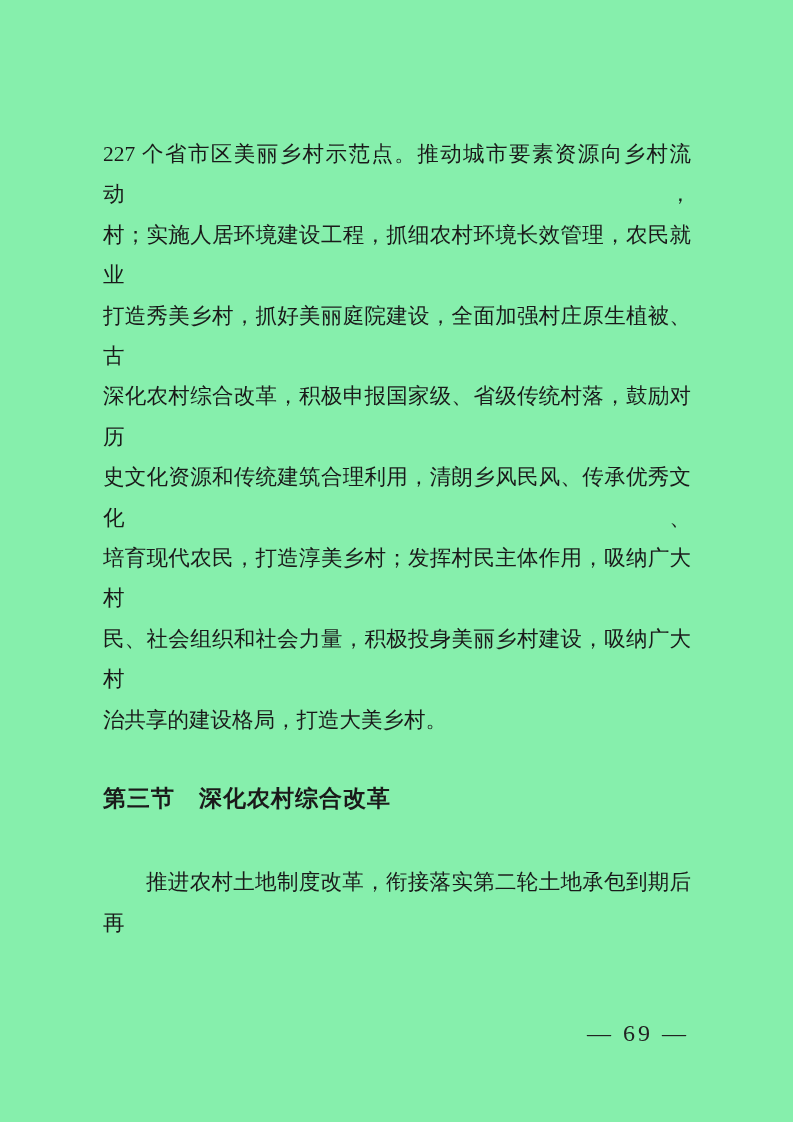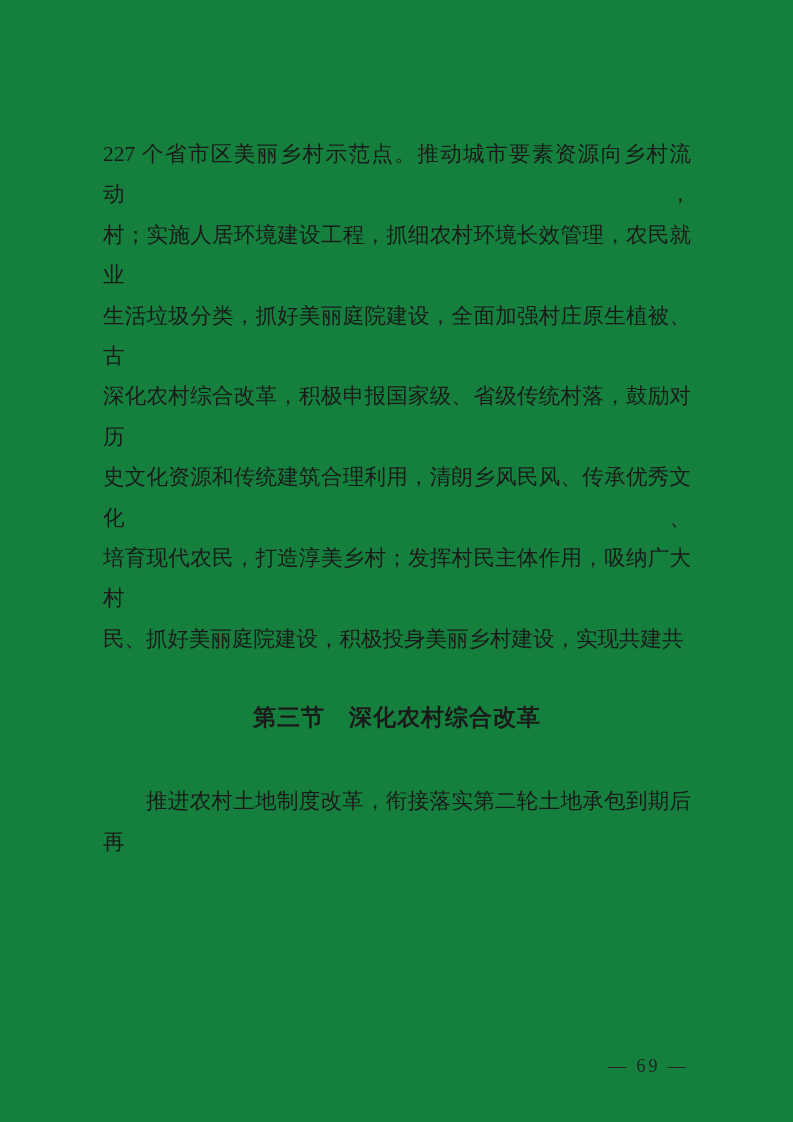--- a/index.html
+++ b/index.html
@@ -4,21 +4,21 @@
 <style>
   html, body {
     margin: 0;
     padding: 0;
     background: #ffffff;
   }
   .page {
     position: relative;
     width: 793px;
     height: 1122px;
-    background: #15803d;
+    background: #86efac;
     color: #1a1a1a;
     overflow: hidden;
   }
   .content {
     position: absolute;
     left: 103px;
     top: 134px;
     width: 588px;
   }
   .para {
@@ -38,53 +38,53 @@
   }
   
   .indent-first .line:first-child {
     text-indent: 2em;
   }
   .heading {
     font-family: "Liberation Sans", "DejaVu Sans", sans-serif;
     font-weight: 700;
     font-size: 23px;
     line-height: 28px;
-    text-align: center;
+    text-align: left;
     letter-spacing: 1px;
     margin: 44px 0 0 0;
   }
   .para2 {
     margin-top: 50px;
   }
   .page-number {
     position: absolute;
     top: 1020px;
     right: 104px;
     font-family: "Liberation Serif", "DejaVu Serif", serif;
-    font-size: 18px;
+    font-size: 24px;
     letter-spacing: 3px;
     color: #222222;
     white-space: nowrap;
-    margin-top: 36px;
   }
 </style>
 </head>
 <body>
 
 <div class="page">
   <div class="content">
 
     <div class="para ends-here">
         <div class="line">227 个省市区美丽乡村示范点。推动城市要素资源向乡村流动，</div>
         <div class="line">村；实施人居环境建设工程，抓细农村环境长效管理，农民就业</div>
-        <div class="line">生活垃圾分类，抓好美丽庭院建设，全面加强村庄原生植被、古</div>
+        <div class="line">打造秀美乡村，抓好美丽庭院建设，全面加强村庄原生植被、古</div>
         <div class="line">深化农村综合改革，积极申报国家级、省级传统村落，鼓励对历</div>
         <div class="line">史文化资源和传统建筑合理利用，清朗乡风民风、传承优秀文化、</div>
         <div class="line">培育现代农民，打造淳美乡村；发挥村民主体作用，吸纳广大村</div>
-        <div class="line">民、抓好美丽庭院建设，积极投身美丽乡村建设，实现共建共</div>
+        <div class="line">民、社会组织和社会力量，积极投身美丽乡村建设，吸纳广大村</div>
+        <div class="line">治共享的建设格局，打造大美乡村。</div>
       </div>
 
     <h2 class="heading">第三节　深化农村综合改革</h2>
 
     <div class="para para2 indent-first">
         <div class="line">推进农村土地制度改革，衔接落实第二轮土地承包到期后再</div>
       </div>
 
   </div>
 

